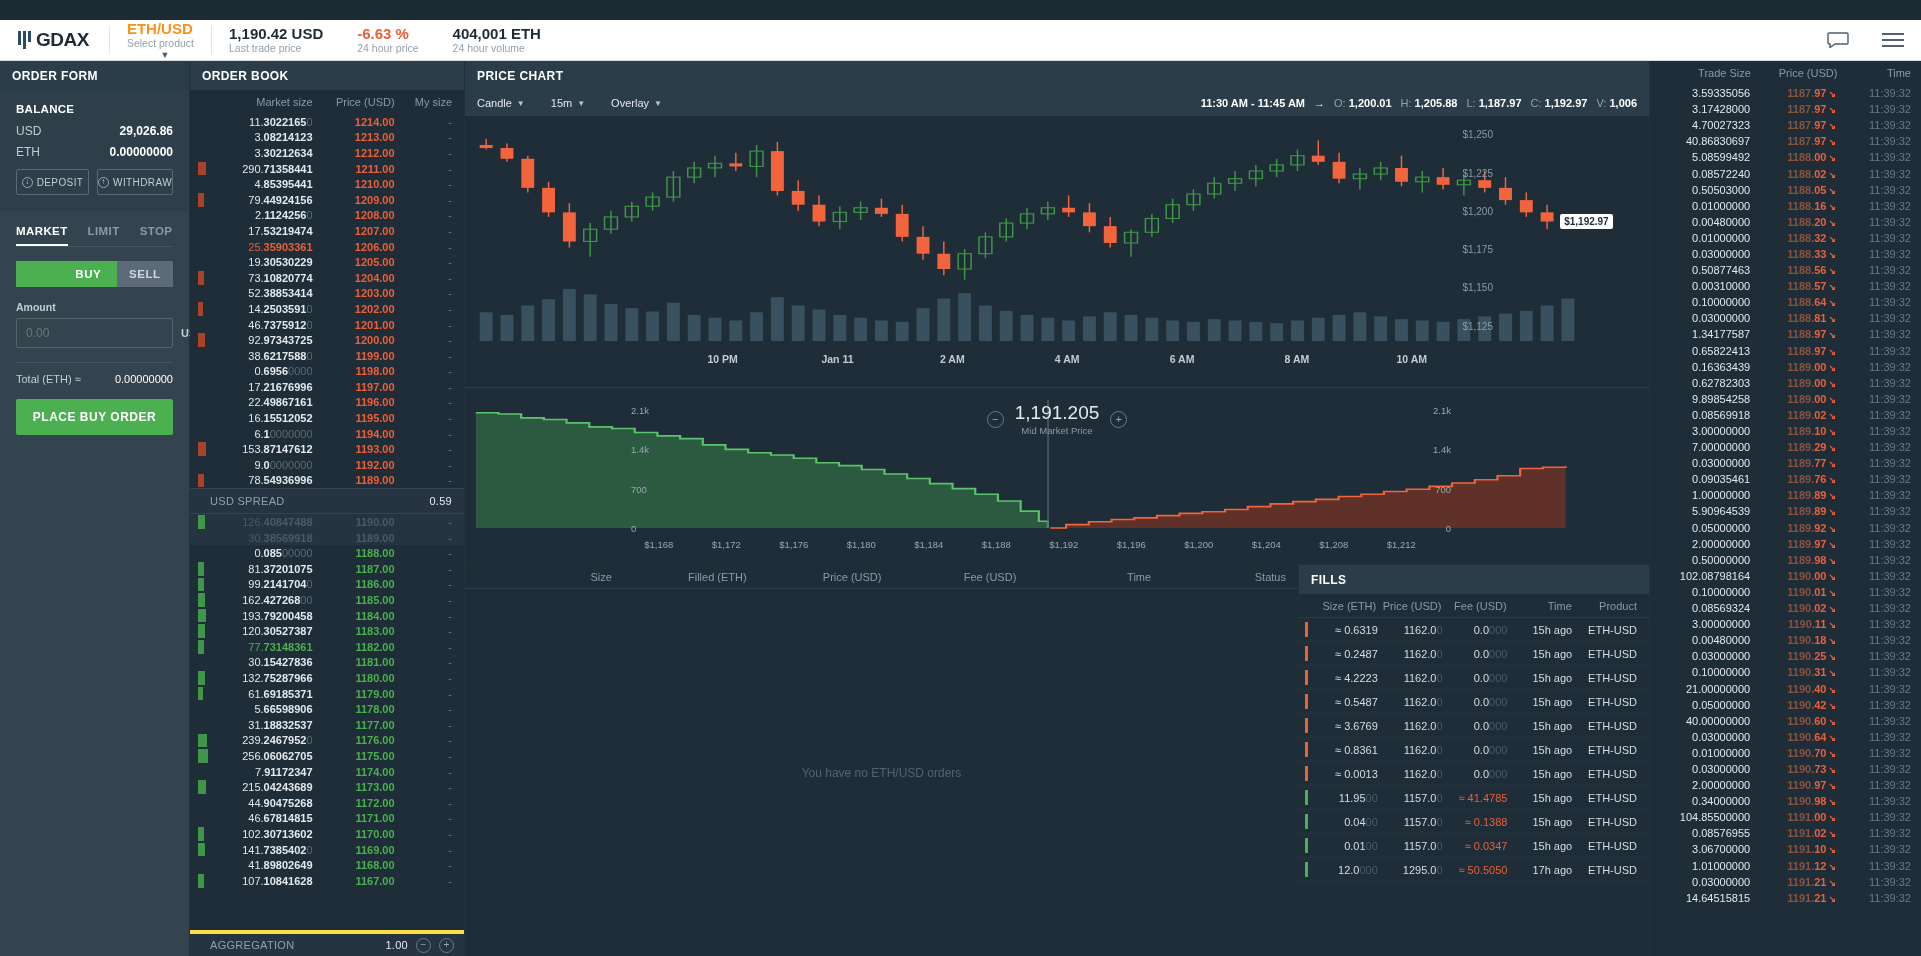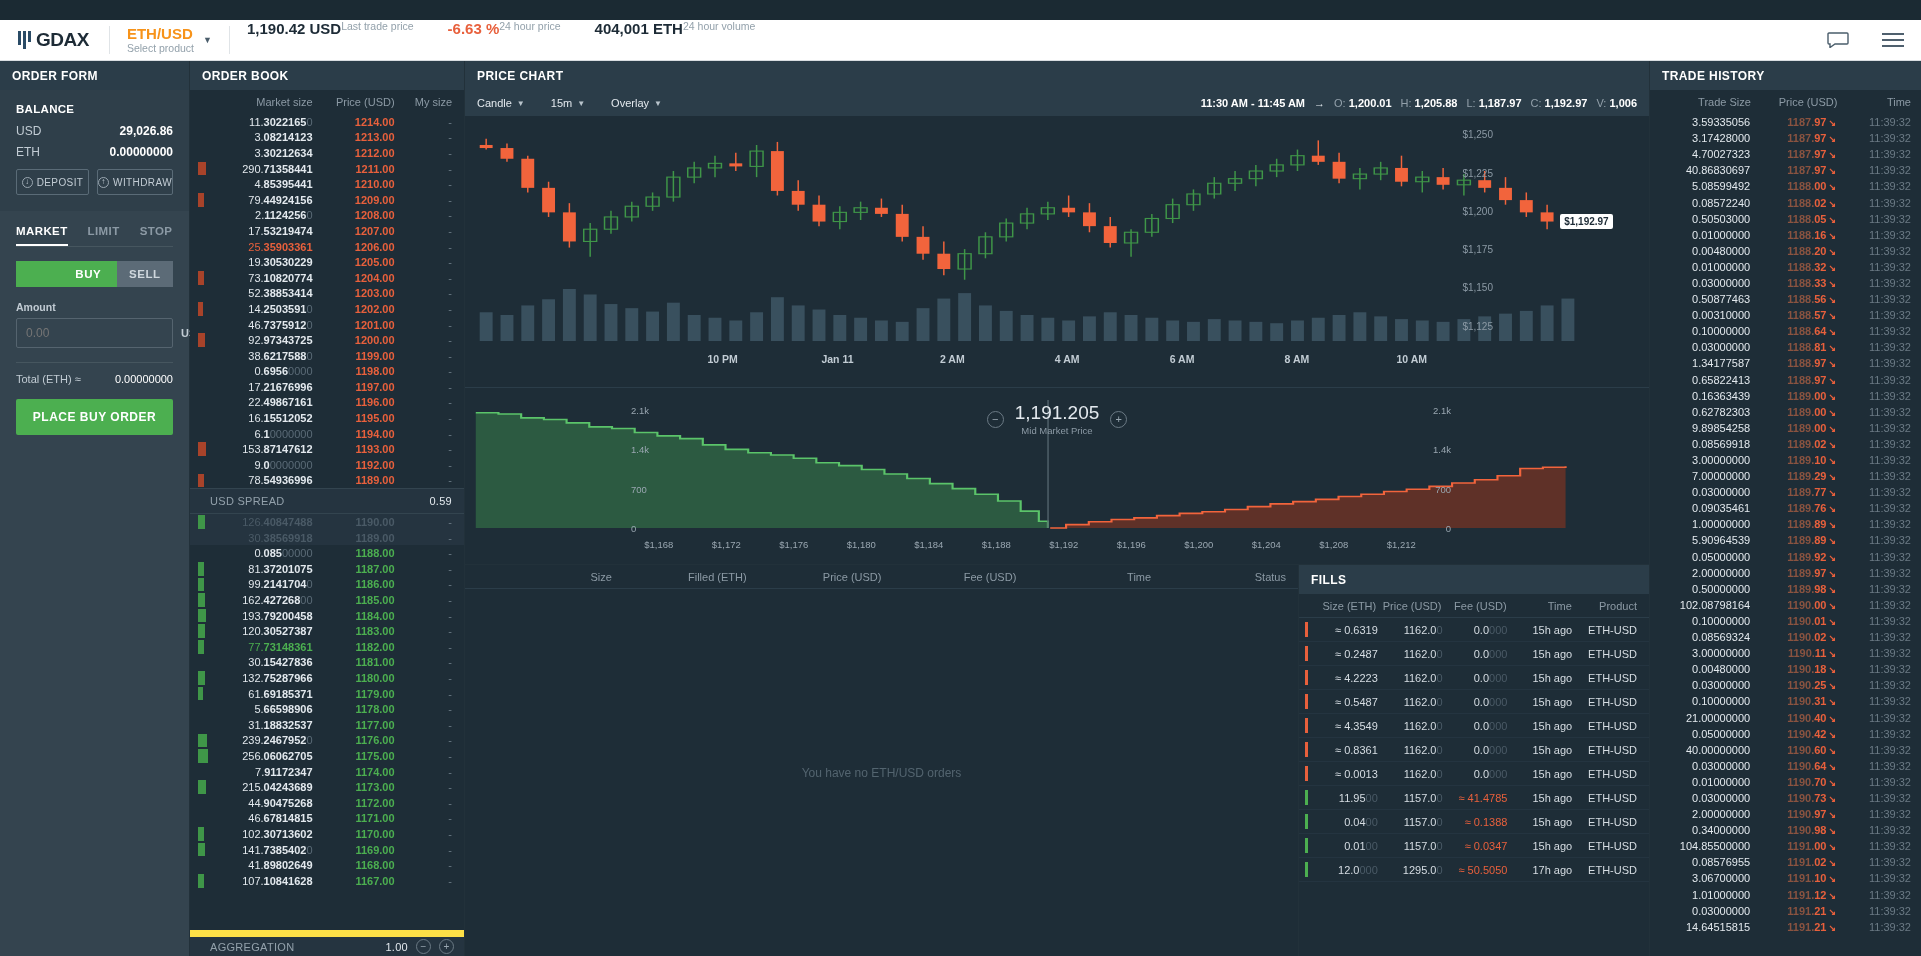--- a/index.html
+++ b/index.html
@@ -18,21 +18,21 @@
     flex:0 0 41px; border-bottom:1px solid #d9dde0;margin-top:20px;
   }
   .logo { display:flex; align-items:center; padding:0 20px 0 18px; height:100%; }
   .logo-bars { display:flex; gap:2px; margin-right:5px; }
   .logo-bars i { display:block; width:3px; background:#2a4b66; }
   .logo-bars i:nth-child(1){height:14px;}
   .logo-bars i:nth-child(2){height:18px;}
   .logo-bars i:nth-child(3){height:11px;}
   .logo-text { font-size:19px; font-weight:bold; color:#1d2b36; letter-spacing:-0.5px; }
   .tdiv { width:1px; height:28px; background:#e0e4e7; }
-  .tcell { padding:0 17px; height:100%; display:flex; flex-direction:row; justify-content:center; }
+  .tcell { padding:0 17px; height:100%; display:flex; flex-direction:column; justify-content:center; }
   .tcell .v { font-size:15px; font-weight:bold; color:#1d2b36; line-height:17px; white-space:nowrap;}
   .tcell .v.orange { color:#f7931a; }
   .tcell .v.red { color:#e8603c; }
   .tcell .l { font-size:10.5px; color:#93a1ab; line-height:13px; white-space:nowrap;}
   .caret { margin-left:9px; color:#4a5d6b; font-size:9px; }
   .prodsel { display:flex; align-items:center; }
   .spacer { flex:1; }
   .ticon { padding:0 16px; color:#4a5d6b; display:flex; align-items:center; }
 
   
@@ -93,21 +93,21 @@
   .ob-row.bid .pr { color:#4caf50; }
   .ob-row.ask.hl .sz { color:#e8603c; }
   .ob-row.bid.hl .sz { color:#4caf50; }
   .ob-row.faded .sz, .ob-row.faded .pr { color:#4a5a66 !important; }
   .ob-row.faded { background:#253440; }
   .spreadrow { height:26px; display:flex; align-items:center; justify-content:space-between;
      padding:0 12px 0 20px; background:#253440; border-top:1px solid #33444f; border-bottom:1px solid #33444f;
      font-size:11px; color:#93a1ab; letter-spacing:.3px;}
   .spreadrow .v { color:#e3e9ee; }
   .aggrow { height:26px; display:flex; align-items:center; justify-content:space-between;
-     padding:0 10px 0 20px; background:#253440; border-top:7px solid #fde047; font-size:11px; color:#93a1ab; letter-spacing:.3px;}
+     padding:0 10px 0 20px; background:#253440; border-top:4px solid #fde047; font-size:11px; color:#93a1ab; letter-spacing:.3px;}
   .aggrow .right { display:flex; align-items:center; gap:8px;}
   .aggrow .v { color:#e3e9ee; }
   .rbtn { width:15px;height:15px;border:1px solid #6b7a85;border-radius:50%; color:#9aa7b1;
      display:flex;align-items:center;justify-content:center;font-size:10px;line-height:1;cursor:pointer;}
 
   
   .center { flex:1; display:flex; flex-direction:column; min-width:0; border-right:1px solid #22313a;}
   .chartbar { height:26px; background:#2b3d49; display:flex; align-items:center; padding:0 12px; font-size:11px; flex:0 0 26px;}
   .ctrl { display:flex; align-items:center; gap:5px; margin-right:26px; color:#e3e9ee; cursor:pointer;}
   .ctrl .dn { font-size:8px; color:#b9c4cc;}
@@ -829,21 +829,21 @@
               <div class="fill-row">
                 <span class="bar" style="background:#e8603c"></span>
                 <span class="c" style="flex:1">≈ 0.5487</span>
                 <span class="c" style="flex:1">1162.0<span class="fdim">0</span></span>
                 <span class="c" style="flex:1">0.0<span class="fdim">000</span></span>
                 <span class="c" style="flex:1">15h ago</span>
                 <span class="c" style="flex:1">ETH-USD</span>
               </div>
               <div class="fill-row">
                 <span class="bar" style="background:#e8603c"></span>
-                <span class="c" style="flex:1">≈ 4.3549</span>
+                <span class="c" style="flex:1">≈ 3.6769</span>
                 <span class="c" style="flex:1">1162.0<span class="fdim">0</span></span>
                 <span class="c" style="flex:1">0.0<span class="fdim">000</span></span>
                 <span class="c" style="flex:1">15h ago</span>
                 <span class="c" style="flex:1">ETH-USD</span>
               </div>
               <div class="fill-row">
                 <span class="bar" style="background:#e8603c"></span>
                 <span class="c" style="flex:1">≈ 0.8361</span>
                 <span class="c" style="flex:1">1162.0<span class="fdim">0</span></span>
                 <span class="c" style="flex:1">0.0<span class="fdim">000</span></span>
@@ -889,21 +889,20 @@
                 <span class="c" style="flex:1"><span style="color:#e8603c">≈ 50.5050</span></span>
                 <span class="c" style="flex:1">17h ago</span>
                 <span class="c" style="flex:1">ETH-USD</span>
               </div>
             </div>
         </div>
       </div>
     </div>
 
     <div class="history">
-      <div class="panel-head">TRADE HISTORY</div>
       <div class="h-cols">
         <span style="flex:1.05;text-align:right;">Trade Size</span>
         <span style="flex:1;text-align:right;">Price (USD)</span>
         <span style="flex:0.85;text-align:right;">Time</span>
       </div>
       <div id="histrows" style="flex:1;overflow:hidden;">
           <div class="h-row">
             <span class="sz">3.59335056</span>
             <span class="pr down"><span class="dim">1187.</span>97<span class="arrow">↘</span></span>
             <span class="tm">11:39:32</span>

